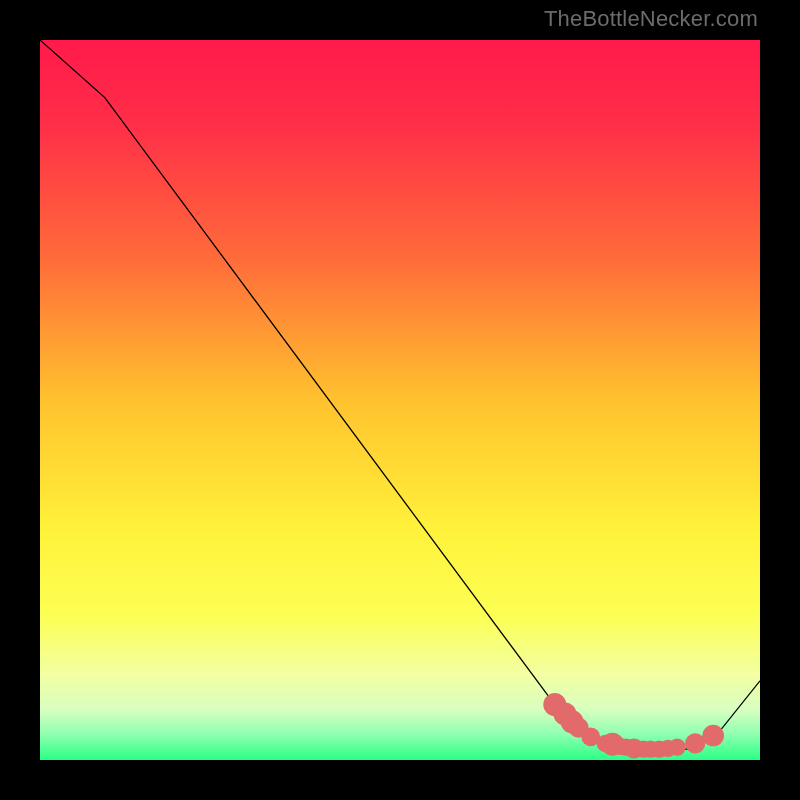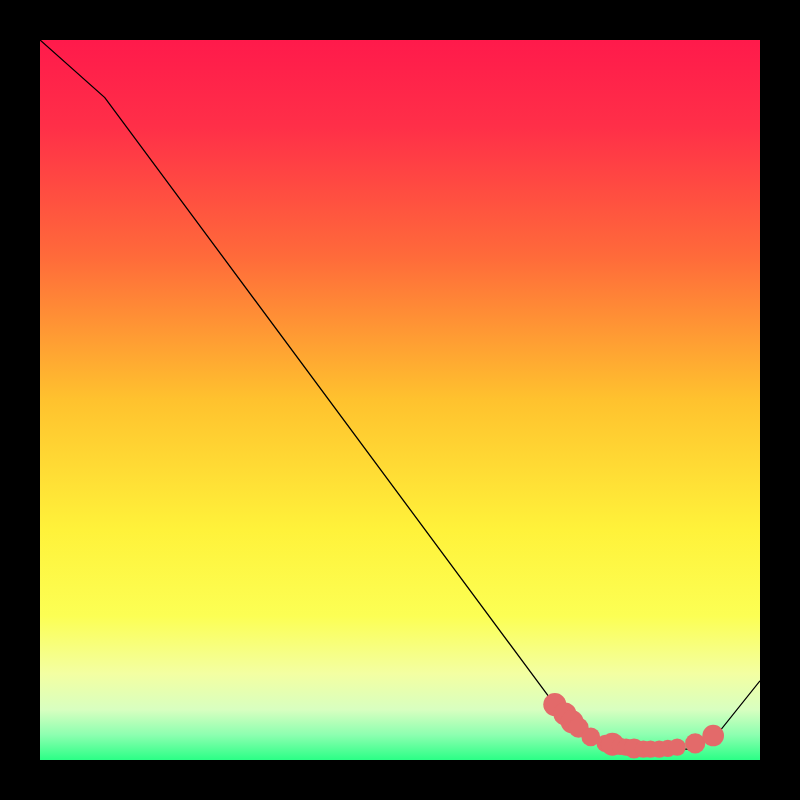--- a/index.html
+++ b/index.html
@@ -40,20 +40,21 @@
     color: #6b6b6b;
     font-size: 22px;
     letter-spacing: 0.2px;
     font-weight: 500;
   }
 </style>
 </head>
 <body>
 
 <div class="frame">
+  <div class="attribution">TheBottleNecker.com</div>
   <div class="plot">
     <svg class="gradient" viewBox="0 0 100 100" preserveAspectRatio="none">
       <defs>
         <linearGradient id="bg-grad" x1="0" y1="0" x2="0" y2="1">
             <stop offset="0%" stop-color="#ff1a4b"></stop>
             <stop offset="12%" stop-color="#ff2f48"></stop>
             <stop offset="30%" stop-color="#ff6a3a"></stop>
             <stop offset="50%" stop-color="#ffc22e"></stop>
             <stop offset="68%" stop-color="#fff23a"></stop>
             <stop offset="80%" stop-color="#fcff54"></stop>

